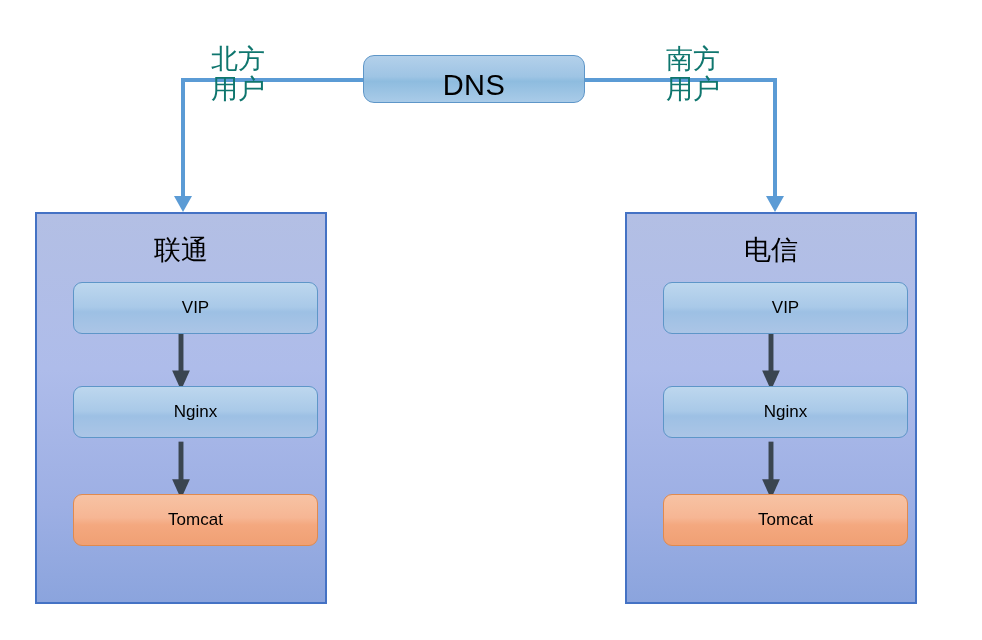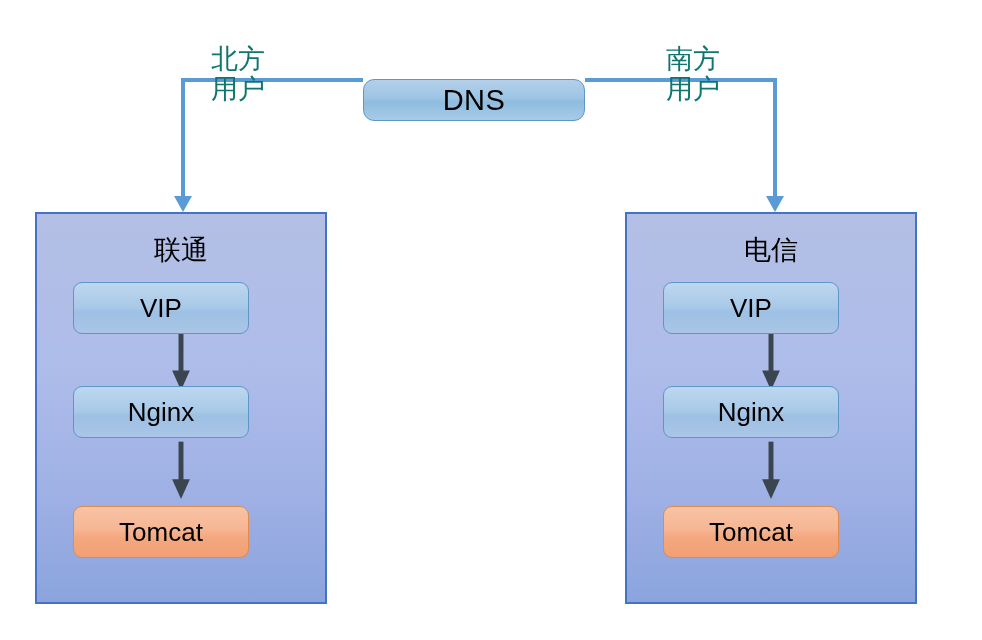--- a/index.html
+++ b/index.html
@@ -32,29 +32,28 @@
     height: 640px;
     pointer-events: none;
   }
 
   
   .dns-node {
     position: absolute;
     left: 363px;
     top: 55px;
     width: 222px;
-    height: 42px;
+    height: 48px;
     border-radius: 11px;
     border: 1.5px solid #5e96c8;
     background: linear-gradient(to bottom, #b3d0ea 0%, #9ec4e4 45%, #8ebcdf 55%, #a9cbe8 100%);
     box-sizing: border-box;
     display: flex;
-    align-items: center;
+    align-items: flex-end;
     justify-content: center;
-    margin-top: 24px;
   }
   .dns-node .node-text {
     font-size: 29px;
     color: #000000;
     letter-spacing: 0.5px;
   }
 
   
   .edge-label {
     position: absolute;
@@ -91,41 +90,41 @@
     text-align: center;
     font-family: Liberation Mono, monospace;
     font-size: 27px;
     color: #000000;
   }
 
   
   .svc {
     position: absolute;
     left: 36px;
-    width: 176px;
+    width: 245px;
     height: 52px;
     border-radius: 9px;
     box-sizing: border-box;
     display: flex;
     align-items: center;
     justify-content: center;
-    font-size: 26px;
+    font-size: 17px;
     color: #000000;
   }
   .svc-blue {
     border: 1.2px solid #5e96c8;
     background: linear-gradient(to bottom, #bdd7ee 0%, #a9c9e8 48%, #9dc0e4 58%, #abc5e6 100%);
   }
   .svc-orange {
     border: 1.4px solid #e08a4e;
     background: linear-gradient(to bottom, #f7c3a4 0%, #f6b694 45%, #f4a87f 60%, #f0a074 100%);
   }
   .svc-vip    { top: 68px; }
   .svc-nginx  { top: 172px; }
-  .svc-tomcat { top: 292px; align-items: center; }
+  .svc-tomcat { top: 280px; align-items: center; }
 
   
   .inner-arrows {
     position: absolute;
     left: 0;
     top: 0;
     width: 100%;
     height: 100%;
     pointer-events: none;
   }

